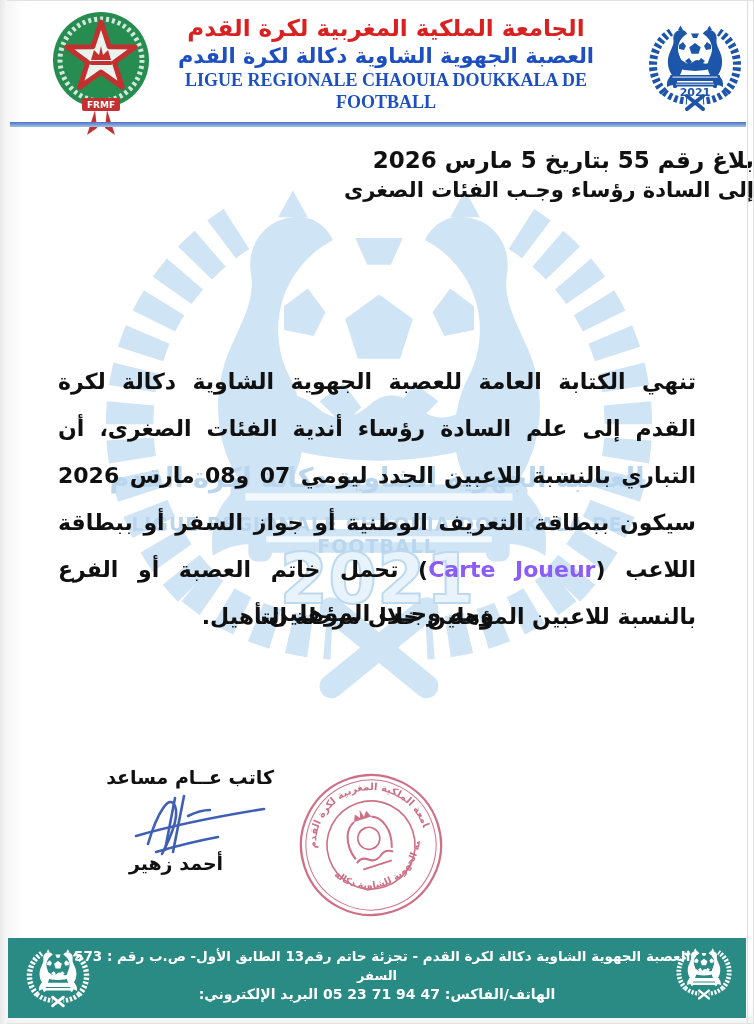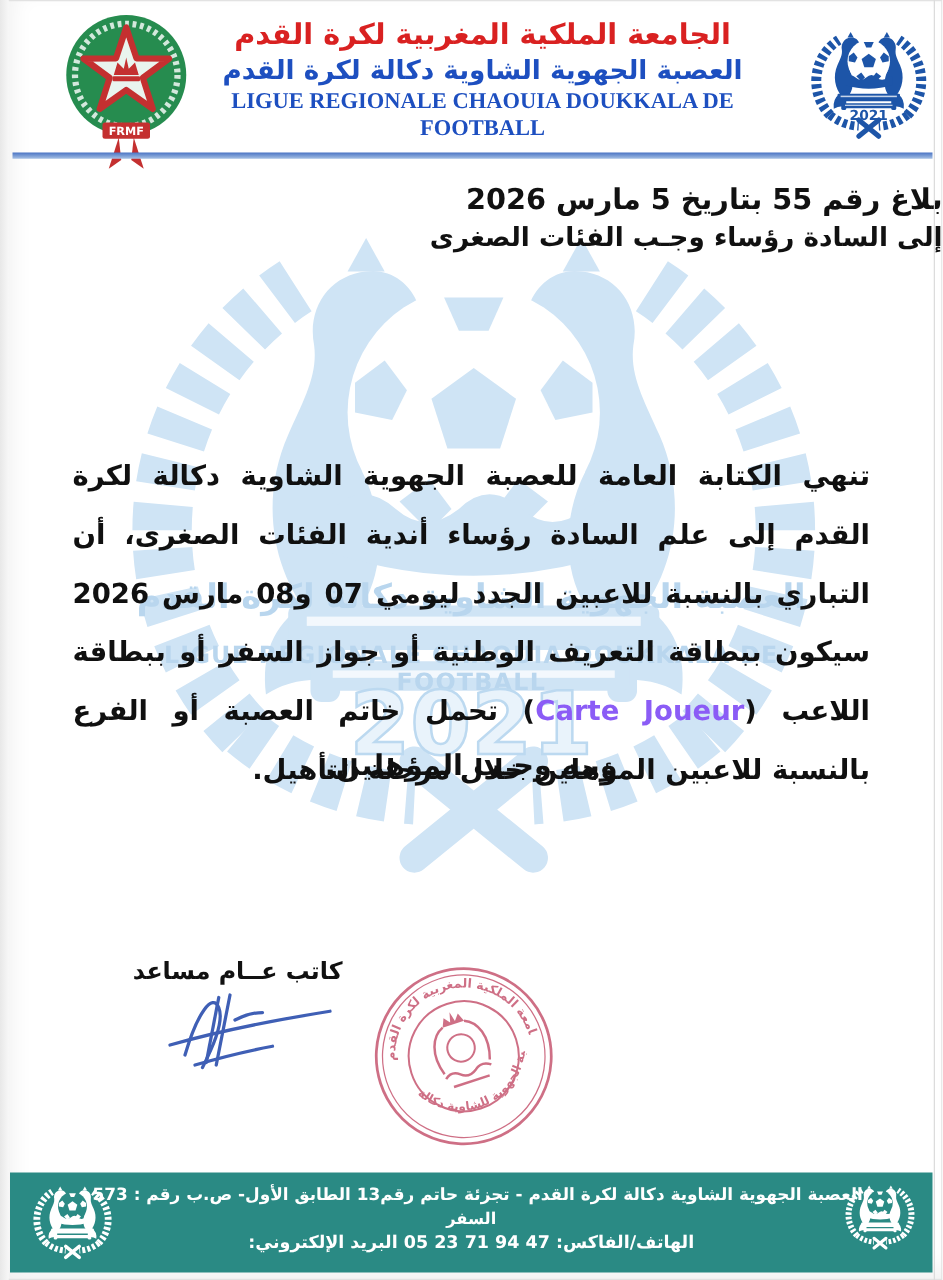--- a/index.html
+++ b/index.html
@@ -155,20 +155,21 @@
   <svg class="sig-svg" width="160" height="78" viewBox="0 0 160 78">
     <g fill="none" stroke="#3f5fb5" stroke-width="2.6" stroke-linecap="round">
       <path d="M30,62 C40,28 52,12 57,24 C62,36 50,60 44,72"></path>
       <path d="M57,16 L47,68"></path>
       <path d="M66,14 L55,70"></path>
       <path d="M18,54 C60,42 102,34 146,27"></path>
       <path d="M38,70 C62,63 84,58 100,55"></path>
       <path d="M70,34 C78,30 86,28 92,28"></path>
     </g>
   </svg>
+  <div class="sig-name">أحمد زهير</div>
 
   <svg class="stamp" width="150" height="150" viewBox="0 0 150 150">
     <g transform="rotate(-18 75 75)" stroke="#c4506b" fill="none">
       <circle cx="75" cy="75" r="70" stroke-width="2.2"></circle>
       <circle cx="75" cy="75" r="65" stroke-width="1"></circle>
       <circle cx="75" cy="75" r="44" stroke-width="1.6"></circle>
       <defs>
         <path id="stamp-arc-top" d="M20,75 A55,55 0 1 1 130,75"></path>
         <path id="stamp-arc-bottom" d="M27,86 A52,52 0 0 0 123,86"></path>
       </defs>

